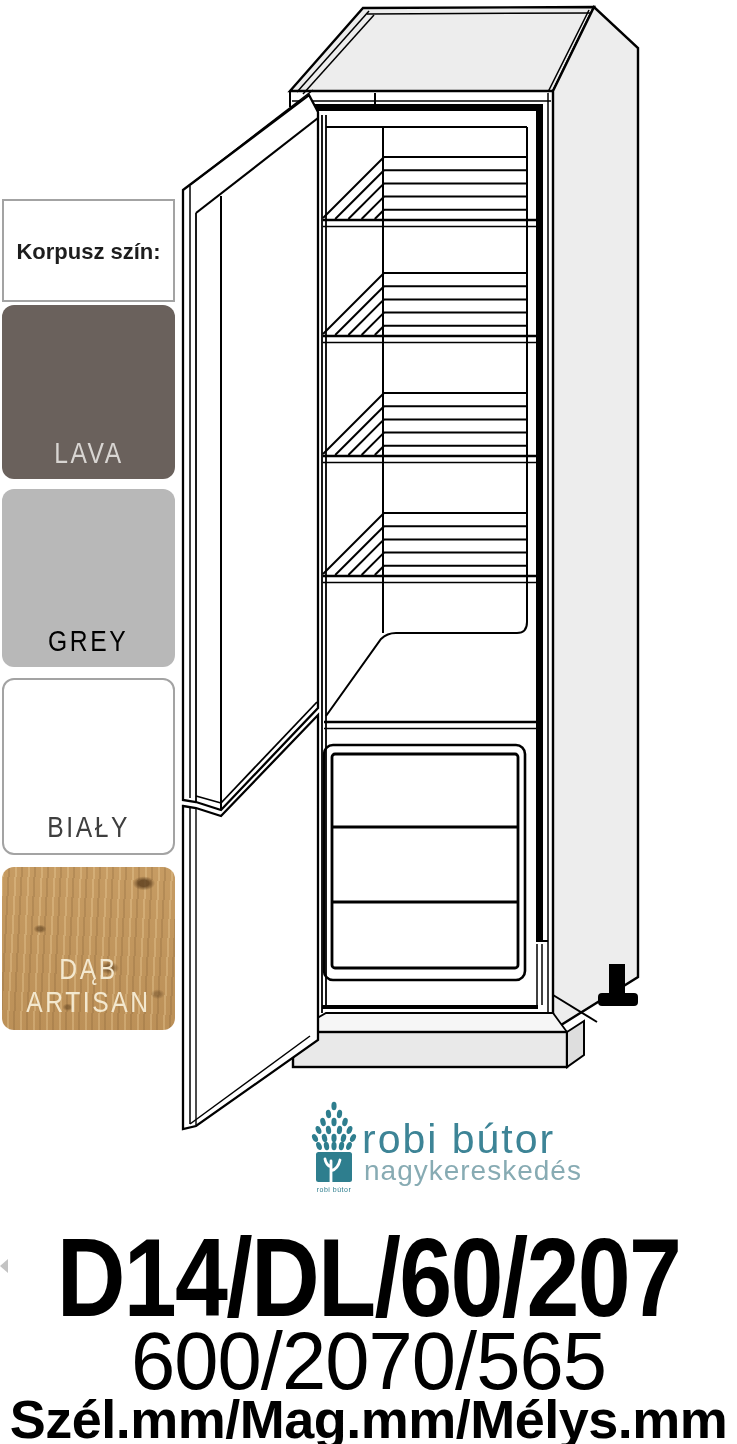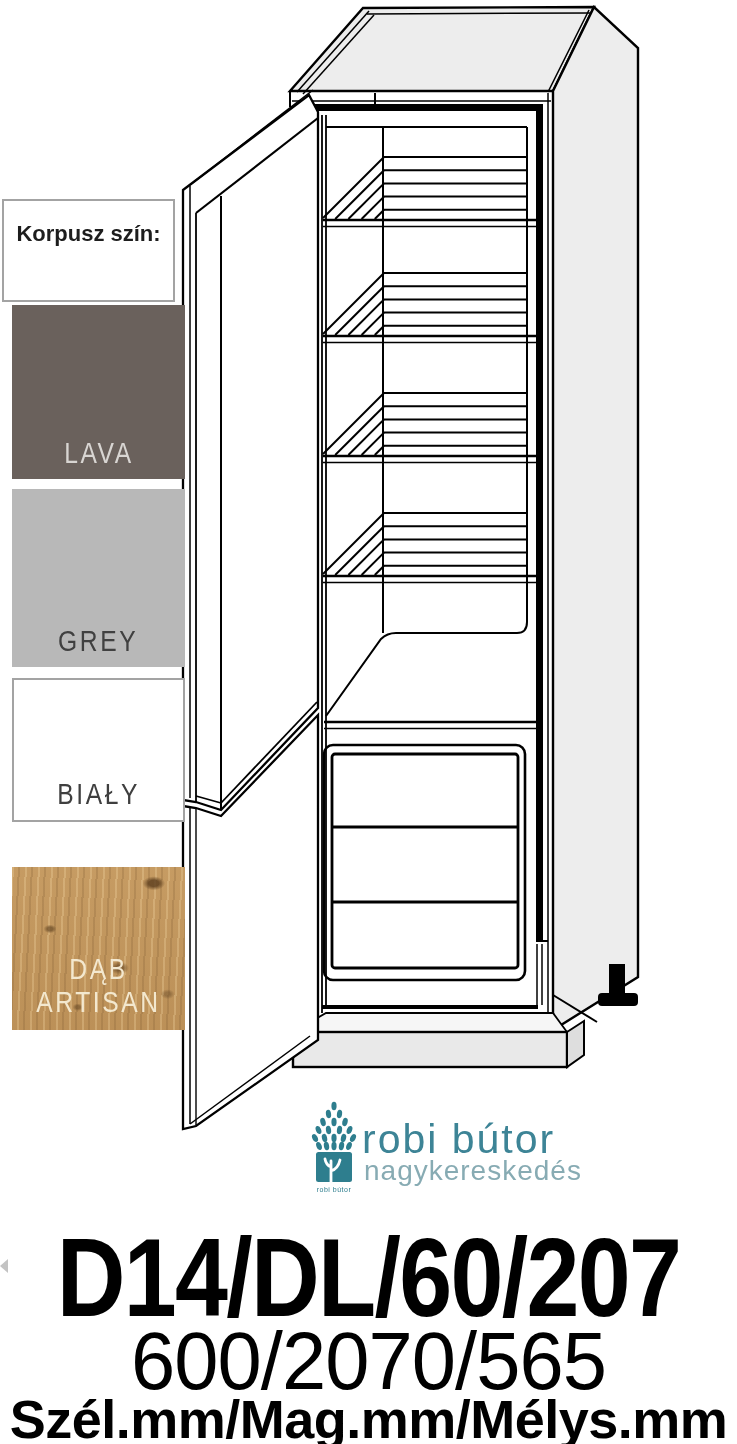--- a/index.html
+++ b/index.html
@@ -5,29 +5,29 @@
   html,body{margin:0;padding:0;background:#fff;}
   #stage{position:relative;width:737px;height:1444px;background:#fff;overflow:hidden;
          font-family:"Liberation Sans",sans-serif;}
   .abs{position:absolute;}
   #cabinet-svg{left:0;top:0;width:737px;height:1444px;}
 
   
   #swatch-panel{left:2px;top:199px;width:173px;height:842px;}
   .sw-header{left:0;top:0;width:173px;height:103px;background:#fff;
              border:2px solid #a3a3a3;box-sizing:border-box;display:flex;
-             justify-content:center;align-items:flex-start;padding-top:20px;}
+             justify-content:center;align-items:flex-start;padding-top:38px;}
   .sw-header span{font-weight:700;font-size:22px;color:#1d1d1d;}
-  .sw{left:10px;width:173px;display:flex;align-items:flex-end;justify-content:center;}
+  .sw{left:0;width:173px;display:flex;align-items:flex-end;justify-content:center;border-radius:12px;}
   .sw-label{display:block;font-size:29px;letter-spacing:3px;line-height:1.12;
             text-align:center;padding-bottom:10px;transform:scaleX(.85);
             transform-origin:50% 100%;white-space:pre-line;}
   #swatch-lava{top:106px;height:174px;}
   #swatch-grey{top:290px;height:178px;}
-  #swatch-bialy{top:479px;height:144px;border:2px solid #a3a3a3;box-sizing:border-box;align-items:flex-end;}
+  #swatch-bialy{top:479px;height:177px;border:2px solid #a3a3a3;box-sizing:border-box;align-items:flex-end;}
   #swatch-dab{top:668px;height:163px;
     background-image:
       radial-gradient(ellipse 16px 10px at 82% 10%, rgba(90,60,28,.8) 0 32%, rgba(90,60,28,0) 70%),
       radial-gradient(ellipse 9px 6px at 22% 38%, rgba(100,70,35,.65) 0 32%, rgba(100,70,35,0) 72%),
       radial-gradient(ellipse 14px 9px at 62% 62%, rgba(95,65,30,.6) 0 28%, rgba(95,65,30,0) 70%),
       radial-gradient(ellipse 7px 5px at 38% 86%, rgba(100,70,35,.55) 0 32%, rgba(100,70,35,0) 75%),
       radial-gradient(ellipse 10px 7px at 90% 78%, rgba(105,75,40,.45) 0 30%, rgba(105,75,40,0) 70%),
       repeating-linear-gradient(93deg, rgba(255,230,180,.25) 0 2px, rgba(0,0,0,0) 2px 6px,
          rgba(120,85,45,.22) 6px 8px, rgba(0,0,0,0) 8px 13px),
       linear-gradient(180deg, rgba(200,158,102,.35), rgba(160,115,60,.25));}
@@ -185,21 +185,21 @@
     </g>
   </svg>
 
   <div id="swatch-panel" class="abs">
     <div class="sw-header abs">
       <span>Korpusz szín:</span>
     </div>
     <div id="swatch-lava" class="sw abs" style="background-color: rgb(106, 97, 92); color: rgb(216, 213, 210);">
       <span class="sw-label">LAVA</span>
     </div>
-    <div id="swatch-grey" class="sw abs" style="background-color: rgb(184, 184, 184); color: #404040;">
+    <div id="swatch-grey" class="sw abs" style="background-color: rgb(184, 184, 184); color: #000000;">
       <span class="sw-label">GREY</span>
     </div>
     <div id="swatch-bialy" class="sw abs" style="background-color: rgb(255, 255, 255); color: rgb(63, 63, 63);">
       <span class="sw-label">BIAŁY</span>
     </div>
     <div id="swatch-dab" class="sw abs" style="background-color: rgb(197, 154, 97); color: rgb(243, 232, 207);">
       <span class="sw-label">DĄB ARTISAN</span>
     </div>
   </div>
 

